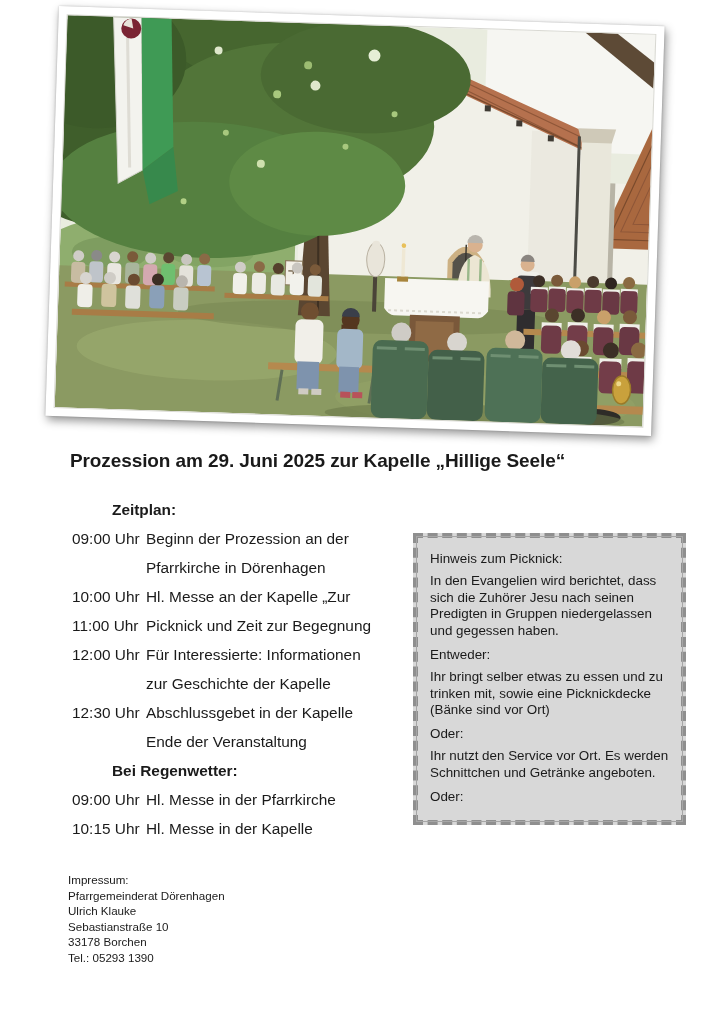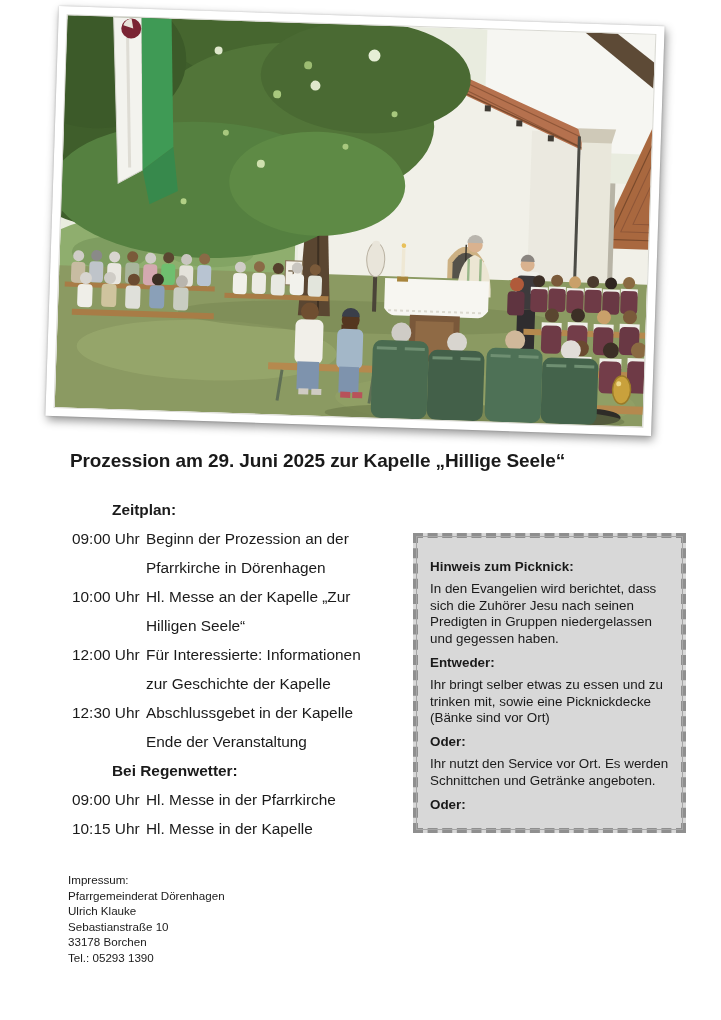--- a/index.html
+++ b/index.html
@@ -31,21 +31,21 @@
   .sched-text{flex:1;}
   .sched-text span{display:block;}
   
   .notice-box{
     position:absolute;left:413px;top:533px;width:273px;box-sizing:border-box;
     background:#d8d8d8;border:5px dashed #8f8f8f;outline:1px solid #a6a6a6;outline-offset:-4px;
     padding:9px 12px 10px 12px;
     font-size:13.4px;line-height:16.8px;
   }
   .notice-box p{margin:0 0 7px 0;}
-  .box-heading,.box-sub{font-weight:bold;margin:12px 0 5px 0;}
+  .box-heading,.box-sub{font-weight:normal;margin:4px 0 5px 0;}
   .box-sub{margin-top:2px;}
   
   .impressum{
     position:absolute;left:68px;top:872px;
     font-size:11.6px;line-height:15.6px;
   }
   .impressum div{white-space:nowrap;}
 </style>
 </head>
 <body>
@@ -308,21 +308,26 @@
       <span class="sched-time">09:00 Uhr</span>
       <span class="sched-text">
           <span>Beginn der Prozession an der</span>
           <span>Pfarrkirche in Dörenhagen</span>
         </span>
     </div>
     <div class="sched-row">
       <span class="sched-time">10:00 Uhr</span>
       <span class="sched-text">
           <span>Hl. Messe an der Kapelle „Zur</span>
-          <span>Hilligen Seele“</span>
+        </span>
+    </div>
+    <div class="sched-row">
+      <span class="sched-time">11:00 Uhr</span>
+      <span class="sched-text">
+          <span>Picknick und Zeit zur Begegnung</span>
         </span>
     </div>
     <div class="sched-row">
       <span class="sched-time">12:00 Uhr</span>
       <span class="sched-text">
           <span>Für Interessierte: Informationen</span>
           <span>zur Geschichte der Kapelle</span>
         </span>
     </div>
     <div class="sched-row">

